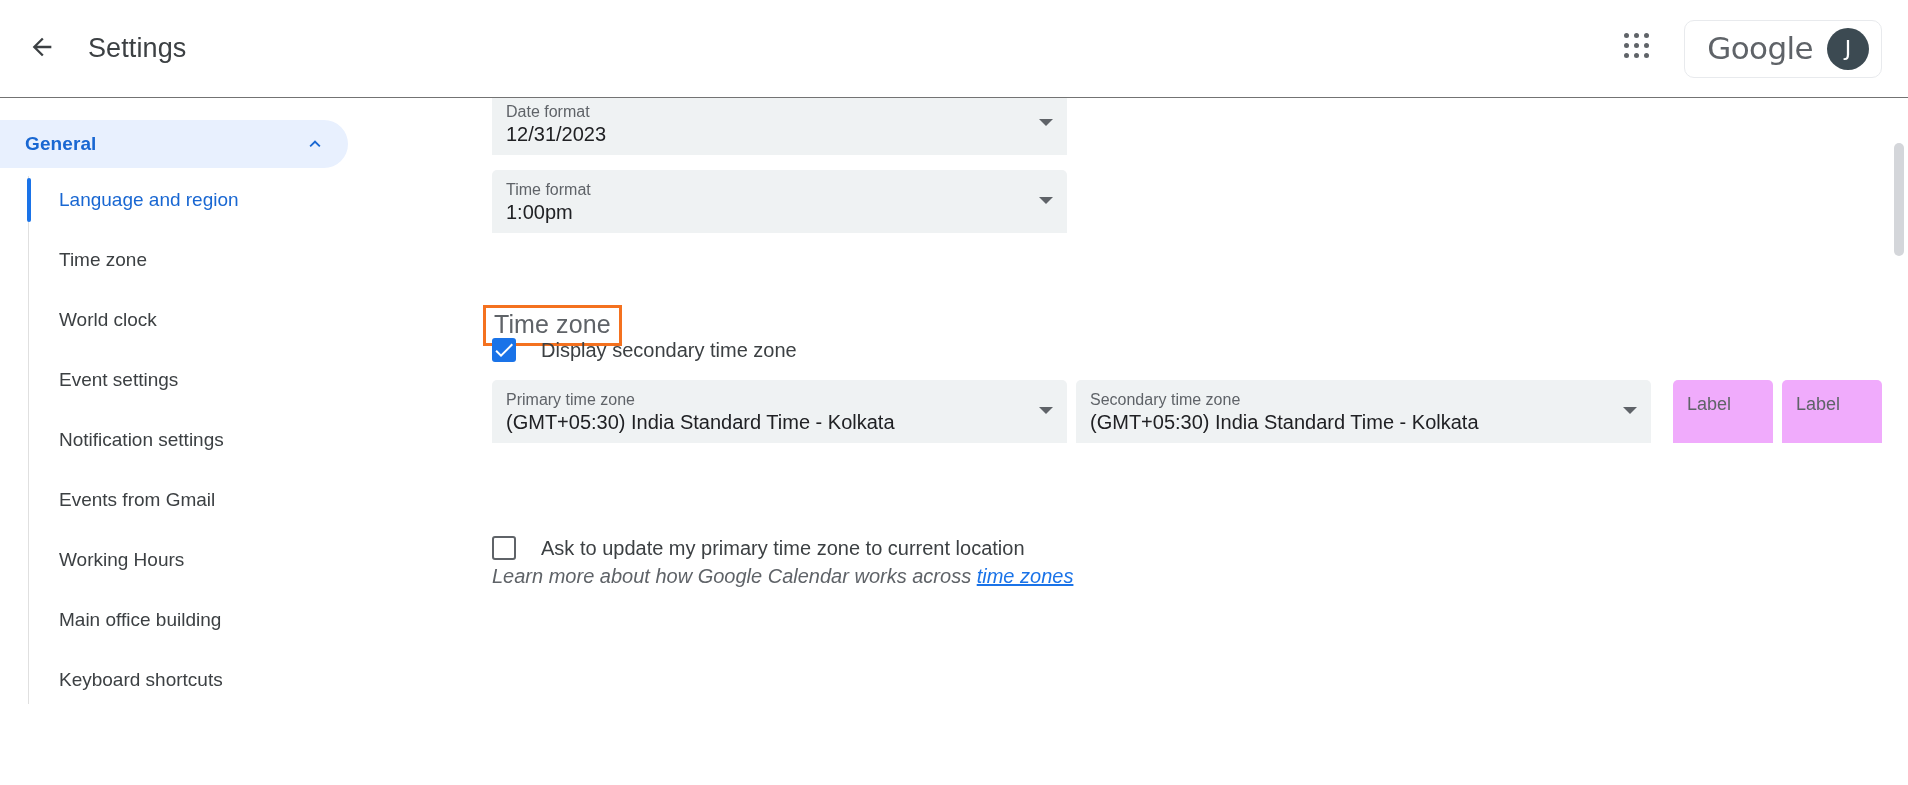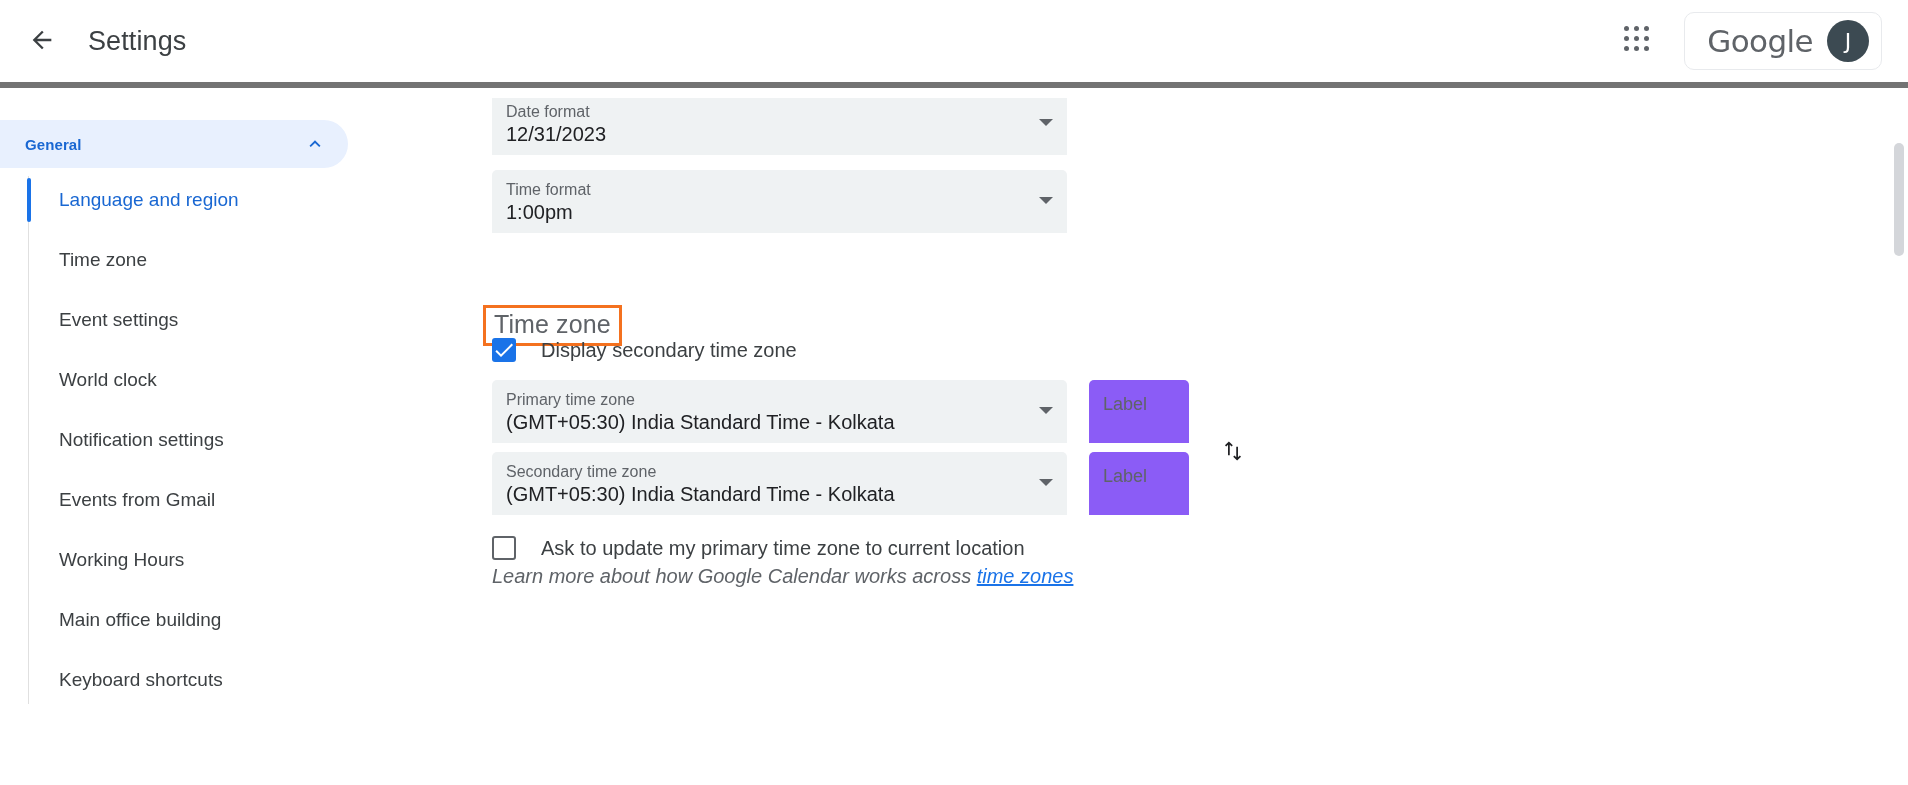--- a/index.html
+++ b/index.html
@@ -12,23 +12,23 @@
     background: #ffffff;
     font-family: "Liberation Sans", sans-serif;
     -webkit-font-smoothing: antialiased;
   }
 
   
   .app-header {
     position: absolute;
     top: 0; left: 0;
     width: 1908px;
-    height: 88px;
+    height: 98px;
     background: #ffffff;
-    border-bottom: 6px solid #737373;
+    border-bottom: 1px solid #737373;
     display: flex;
     align-items: center;
   }
   .back-btn {
     width: 56px; height: 56px;
     margin-left: 14px;
     border-radius: 50%;
     display: flex; align-items: center; justify-content: center;
     cursor: pointer;
     background: transparent;
@@ -110,21 +110,21 @@
     border-radius: 0 24px 24px 0;
     background: #e8f0fe;
     display: flex;
     align-items: center;
     padding-left: 25px;
     padding-right: 22px;
     cursor: pointer;
     color: #1967d2;
   }
   .nav-group-label {
-    font-size: 15px;
+    font-size: 19px;
     font-weight: bold;
     letter-spacing: 0.1px;
   }
   .chev { margin-left: auto; display: flex; align-items: center; }
 
   .nav-sub {
     position: relative;
     margin-top: 2px;
     padding-left: 0;
   }
@@ -239,26 +239,26 @@
     background: #fff;
     border: 2.5px solid #5f6368;
   }
   .check-label {
     font-size: 20px;
     color: #3c4043;
     white-space: nowrap;
   }
 
   .tz-rows { display: flex; align-items: flex-start; gap: 22px; }
-  .tz-cols { display: flex; flex-direction: column; gap: 9px; }
+  .tz-cols { display: flex; flex-direction: row; gap: 9px; }
 
   .label-field {
     width: 100px;
     height: 63px;
-    background: #8b5cf6;
+    background: #f0abfc;
     border-radius: 5px 5px 0 0;
     padding: 14px 14px 0 14px;
   }
   .label-field input {
     border: none;
     background: transparent;
     outline: none;
     font-family: "Liberation Sans", sans-serif;
     font-size: 18px;
     color: #202124;
@@ -351,24 +351,24 @@
   </div>
 
   <div class="nav-sub" id="nav-sub">
       <div class="nav-item active">
         <span>Language and region</span>
       </div>
       <div class="nav-item">
         <span>Time zone</span>
       </div>
       <div class="nav-item">
+        <span>World clock</span>
+      </div>
+      <div class="nav-item">
         <span>Event settings</span>
-      </div>
-      <div class="nav-item">
-        <span>World clock</span>
       </div>
       <div class="nav-item">
         <span>Notification settings</span>
       </div>
       <div class="nav-item">
         <span>Events from Gmail</span>
       </div>
       <div class="nav-item">
         <span>Working Hours</span>
       </div>

